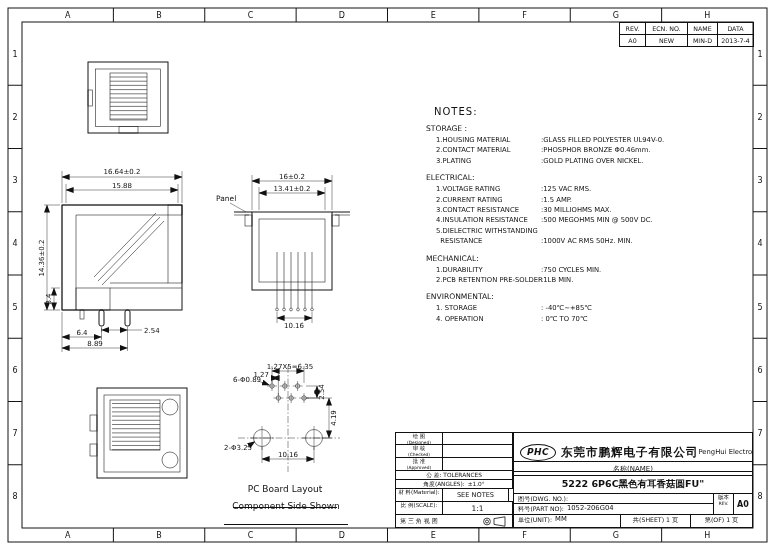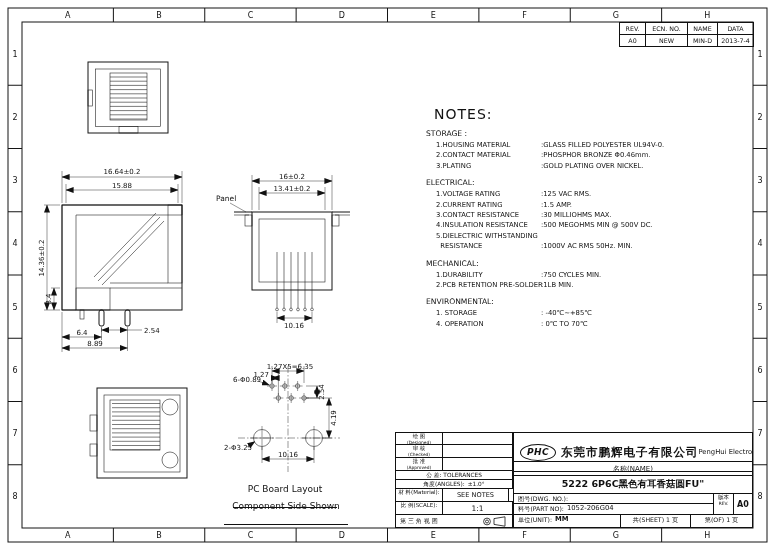--- a/index.html
+++ b/index.html
@@ -15,21 +15,21 @@
   .cl2{stroke:#333333;stroke-width:.5}
   .dimt{font-family:"DejaVu Sans",sans-serif;font-size:7px;fill:#111}
   .dimt2{font-family:"DejaVu Sans",sans-serif;font-size:7.5px;fill:#111}
   
   .glabel{position:absolute;transform:translate(-50%,-50%);font-size:8px;color:#111;font-family:"DejaVu Sans",sans-serif}
   
   .rev{position:absolute;left:619px;top:22px;border-collapse:collapse;table-layout:fixed}
   .rev td{border:1px solid #111;font-size:6.3px;text-align:center;height:12px;padding:0 3px;color:#111;font-family:"DejaVu Sans",sans-serif;white-space:nowrap}
   
   .notes{position:absolute;left:424px;top:106px;width:330px;color:#111;font-family:"DejaVu Sans",sans-serif}
-  .ntitle{font-size:14px;letter-spacing:1px;margin-left:10px;margin-bottom:4px}
+  .ntitle{font-size:10px;letter-spacing:1px;margin-left:10px;margin-bottom:4px}
   .nsec{font-size:7.6px;margin-top:7px;margin-bottom:2px;margin-left:2px}
   .nrow{display:flex;font-size:6.8px;line-height:10.4px;white-space:pre}
   .nlab{width:117px;padding-left:12px;white-space:pre}
   .nval{flex:1;white-space:pre}
   
   .caption{position:absolute;font-size:9px;color:#111;text-align:center;border-bottom:1px solid #111;padding-bottom:13px;font-family:"DejaVu Sans",sans-serif}
   #cap1{left:233px;top:484px;width:104px}
   #cap2{left:224px;top:501px;width:124px}
   
   .tb{position:absolute;left:395px;top:432px;width:358px;height:96px;color:#111}
@@ -431,21 +431,21 @@
     <div class="cell sig" style="left:318px;top:61px;width:21px;height:22px">
       <div class="cn">版本</div>
       <div class="en">REV.</div>
     </div>
     <div class="cell c-center" style="left:338px;top:61px;width:20px;height:22px;font-size:8px;font-weight:bold">
       <span>A0</span>
     </div>
 
     <div class="cell tinylab" style="left:118px;top:82px;width:108px;height:14px">
       <span>单位(UNIT):</span>
-      <span style="font-weight:bold;font-size:6.8px">MM</span>
+      <span style="font-weight:normal;font-size:6.8px">MM</span>
     </div>
     <div class="cell tinylab c-center" style="left:225px;top:82px;width:71px;height:14px;justify-content:center;padding-left:0">
       <span>共(SHEET) 1 页</span>
     </div>
     <div class="cell tinylab c-center" style="left:295px;top:82px;width:63px;height:14px;justify-content:center;padding-left:0">
       <span>第(OF) 1 页</span>
     </div>
   </div>
 </div>
 

